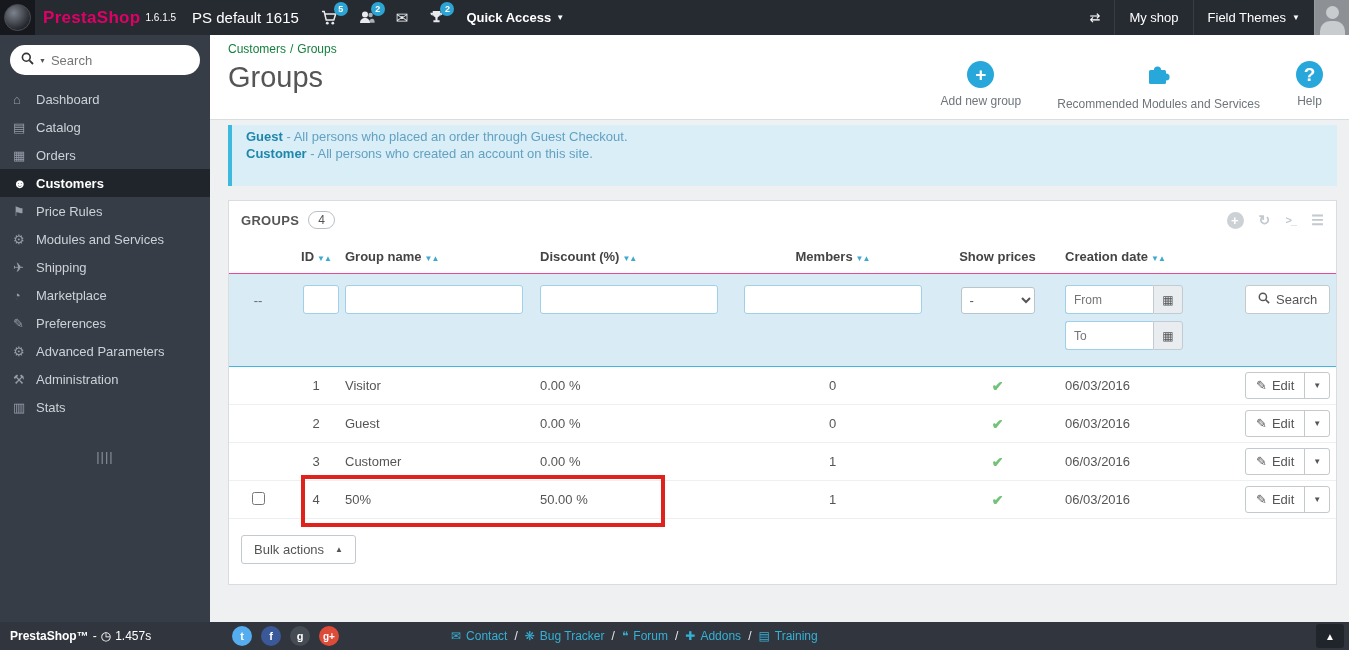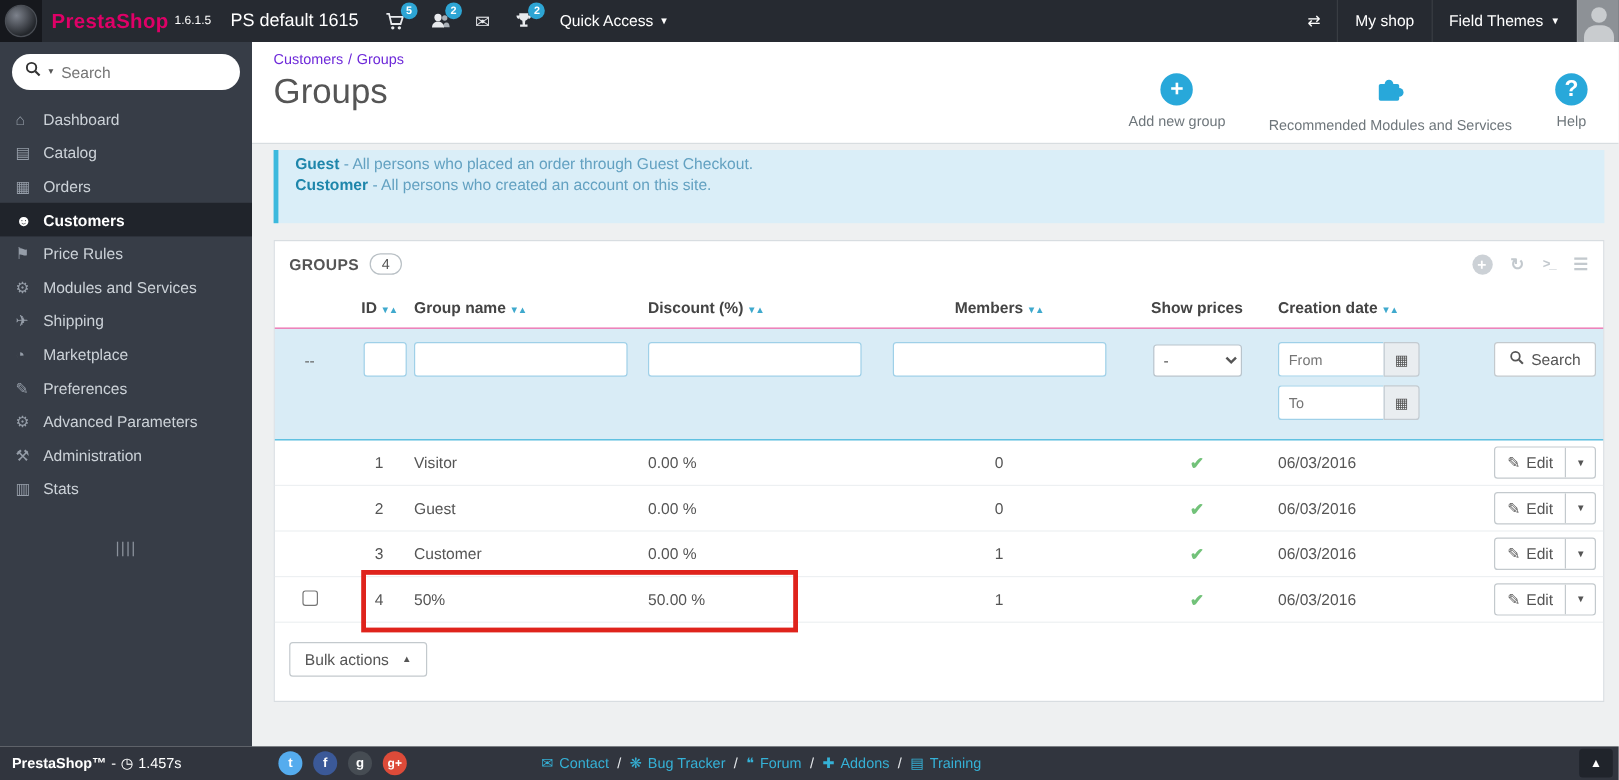--- a/index.html
+++ b/index.html
@@ -9,21 +9,21 @@
   
   .topbar{flex:0 0 35px;height:35px;background:#262a31;display:flex;align-items:center;color:#fff;font-size:13px}
   .logo{width:35px;height:35px;background:#16181d;display:flex;align-items:center;justify-content:center;cursor:pointer}
   .logo-circle{width:27px;height:27px;border-radius:50%;background:radial-gradient(circle at 35% 32%,#7d828c,#23262b 72%);border:1px solid #4a4e55}
   .brand{margin-left:8px;font-weight:bold;font-size:17px;color:#df0067;letter-spacing:.3px}
   .brand-version{font-size:10px;color:#fff;margin-left:5px;font-weight:normal;align-self:flex-end;padding-bottom:12px}
   .shop-name{margin-left:16px;font-size:15px;color:#fff;cursor:pointer}
   .top-icons{display:flex;align-items:center;margin-left:22px;gap:21px}
   .top-icon{position:relative;display:flex;align-items:center;cursor:pointer;color:#e8eaed;font-size:15px}
   .badge{position:absolute;top:-8px;right:-10px;background:#2da5d4;color:#fff;font-size:9px;min-width:14px;height:14px;border-radius:8px;display:flex;align-items:center;justify-content:center;padding:0 3px;font-weight:bold}
-  .quick-access{margin-left:22px;display:flex;align-items:center;gap:5px;cursor:pointer;font-weight:normal}
+  .quick-access{margin-left:22px;display:flex;align-items:center;gap:5px;cursor:pointer;font-weight:bold}
   .caret{font-size:8px;line-height:1}
   .top-right{margin-left:auto;display:flex;align-items:stretch;height:100%}
   .top-right>div{display:flex;align-items:center;padding:0 14px;cursor:pointer}
   .marketplace{gap:6px}
   .divleft{border-left:1px solid rgba(255,255,255,.09)}
   .avatar{width:35px;height:35px;background:#8d9196;position:relative;overflow:hidden;padding:0!important;cursor:pointer}
   .av-head{position:absolute;left:11px;top:6px;width:13px;height:13px;border-radius:50%;background:#c9cccf}
   .av-body{position:absolute;left:5px;top:21px;width:25px;height:16px;border-radius:10px 10px 0 0;background:#c9cccf}
 
   
@@ -33,21 +33,21 @@
   .sb-search input{border:0;outline:0;flex:1;font-size:13px;color:#444;background:transparent;min-width:0}
   .sb-caret{font-size:7px;color:#555}
   .nav-item{height:28px;display:flex;align-items:center;padding-left:13px;font-size:13px;color:#ccd2d8;cursor:pointer}
   .nav-item .ico{width:23px;color:#959da8;font-size:13px;flex:0 0 23px}
   .nav-item.active{background:#20242b;color:#fff;font-weight:bold}
   .nav-item.active .ico{color:#fff}
   .collapse{margin-top:28px;text-align:center;color:#8b929c;letter-spacing:1px;font-size:13px;cursor:pointer}
 
   .main{flex:1;display:flex;flex-direction:column;min-width:0;background:#eef0f1}
   .page-head{background:#fff;border-bottom:1px solid #d8dde0;padding:7px 18px 8px}
-  .breadcrumb{font-size:12px;color:#6d28d9;margin-bottom:3px}
+  .breadcrumb{font-size:12px;color:#15803d;margin-bottom:3px}
   .breadcrumb span{cursor:pointer}
   .bc-sep{margin:0 4px;cursor:default!important}
   .head-row{display:flex;align-items:flex-start}
   .page-title{font-size:29px;color:#555;font-weight:400;line-height:1.3}
   .toolbar{margin-left:auto;display:flex;gap:36px;padding-right:8px;padding-top:2px}
   .tb-item{display:flex;flex-direction:column;align-items:center;font-size:12px;color:#6e767b;cursor:pointer;gap:6px}
   .tb-circle{width:27px;height:27px;border-radius:50%;background:#28a8da;color:#fff;font-size:19px;font-weight:bold;display:flex;align-items:center;justify-content:center}
 
   .content{flex:1;padding:5px 12px 0 18px;overflow:hidden;position:relative}
   .alert{background:#daeef8;border-left:4px solid #3cb9dd;padding:3px 14px 24px;font-size:13px;line-height:17px}

